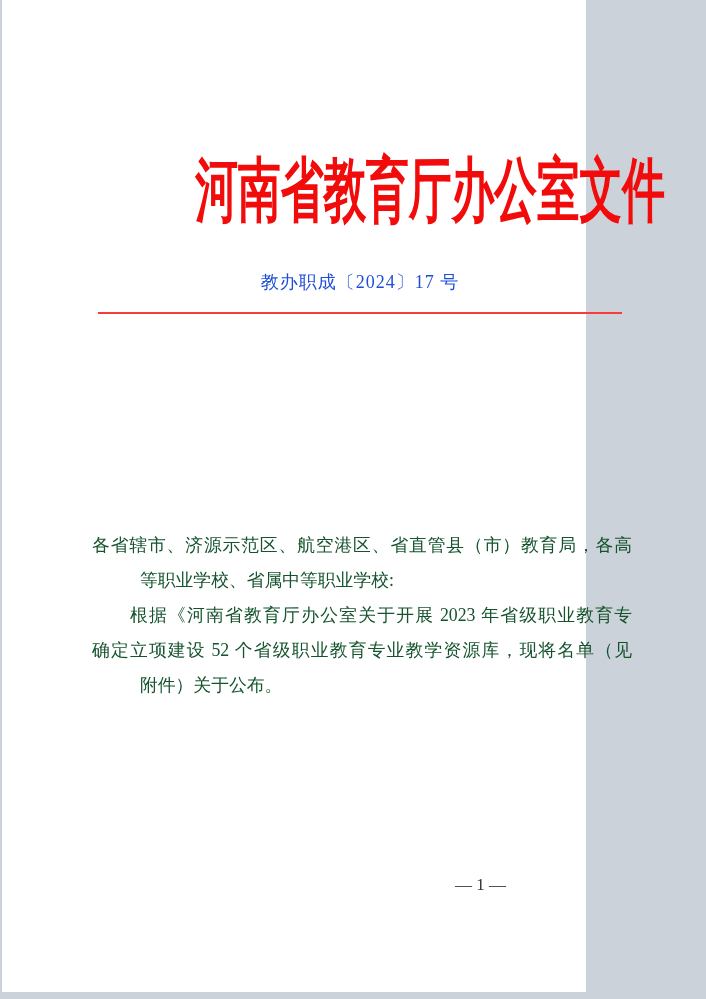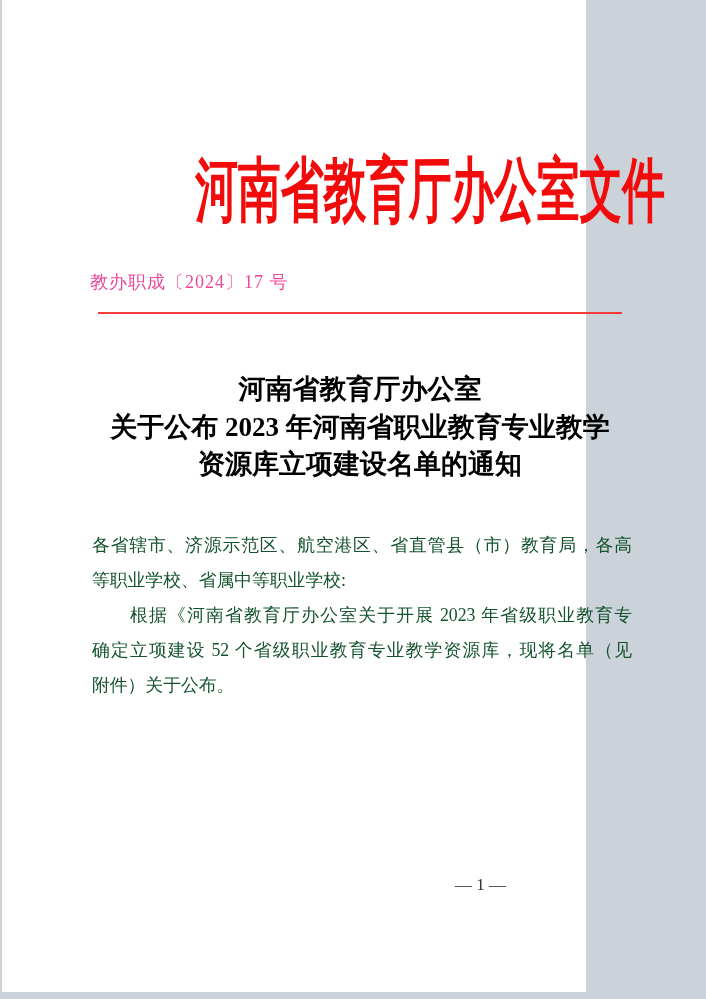--- a/index.html
+++ b/index.html
@@ -35,23 +35,24 @@
     color: #f20b0b;
     white-space: nowrap;
     transform: scaleX(0.61);
     transform-origin: center center;
   }
   .doc-number {
     position: absolute;
     top: 269px;
     left: 88px;
     width: 540px;
+    text-align: center;
     font-size: 18px;
     line-height: 26px;
-    color: #ec4899;
+    color: #1d4ed8;
     letter-spacing: 1px;
   }
   .red-rule {
     position: absolute;
     top: 312px;
     left: 96px;
     width: 524px;
     height: 2px;
     background: #fa3b3b;
   }
@@ -80,20 +81,21 @@
   }
   .b-line {
     margin: 0;
     padding: 0;
     text-align: justify;
     text-align-last: justify;
   }
   .b-line.short {
     text-align: right;
     text-align-last: left;
+    margin-left: 48px;
   }
   .page-number {
     position: absolute;
     top: 874px;
     right: 80px;
     font-size: 17px;
     line-height: 22px;
     color: #333333;
     white-space: nowrap;
   }
@@ -102,25 +104,20 @@
 <body>
 
 <div class="page">
 
   <div class="letterhead">河南省教育厅办公室文件</div>
 
   <div class="doc-number">教办职成〔2024〕17 号</div>
 
   <div class="red-rule"></div>
 
-  <div class="doc-title">
-    <div class="t-line">河南省教育厅办公室</div>
-    <div class="t-line">关于公布 2023 年河南省职业教育专业教学</div>
-    <div class="t-line">资源库立项建设名单的通知</div>
-  </div>
 
   <div class="doc-body">
     <p class="b-line">各省辖市、济源示范区、航空港区、省直管县（市）教育局，各高</p>
     <p class="b-line short">等职业学校、省属中等职业学校:</p>
     <p class="b-line">　　根据《河南省教育厅办公室关于开展 2023 年省级职业教育专</p>
     <p class="b-line">确定立项建设 52 个省级职业教育专业教学资源库，现将名单（见</p>
     <p class="b-line short">附件）关于公布。</p>
   </div>
 
   <div class="page-number">— 1 —</div>

